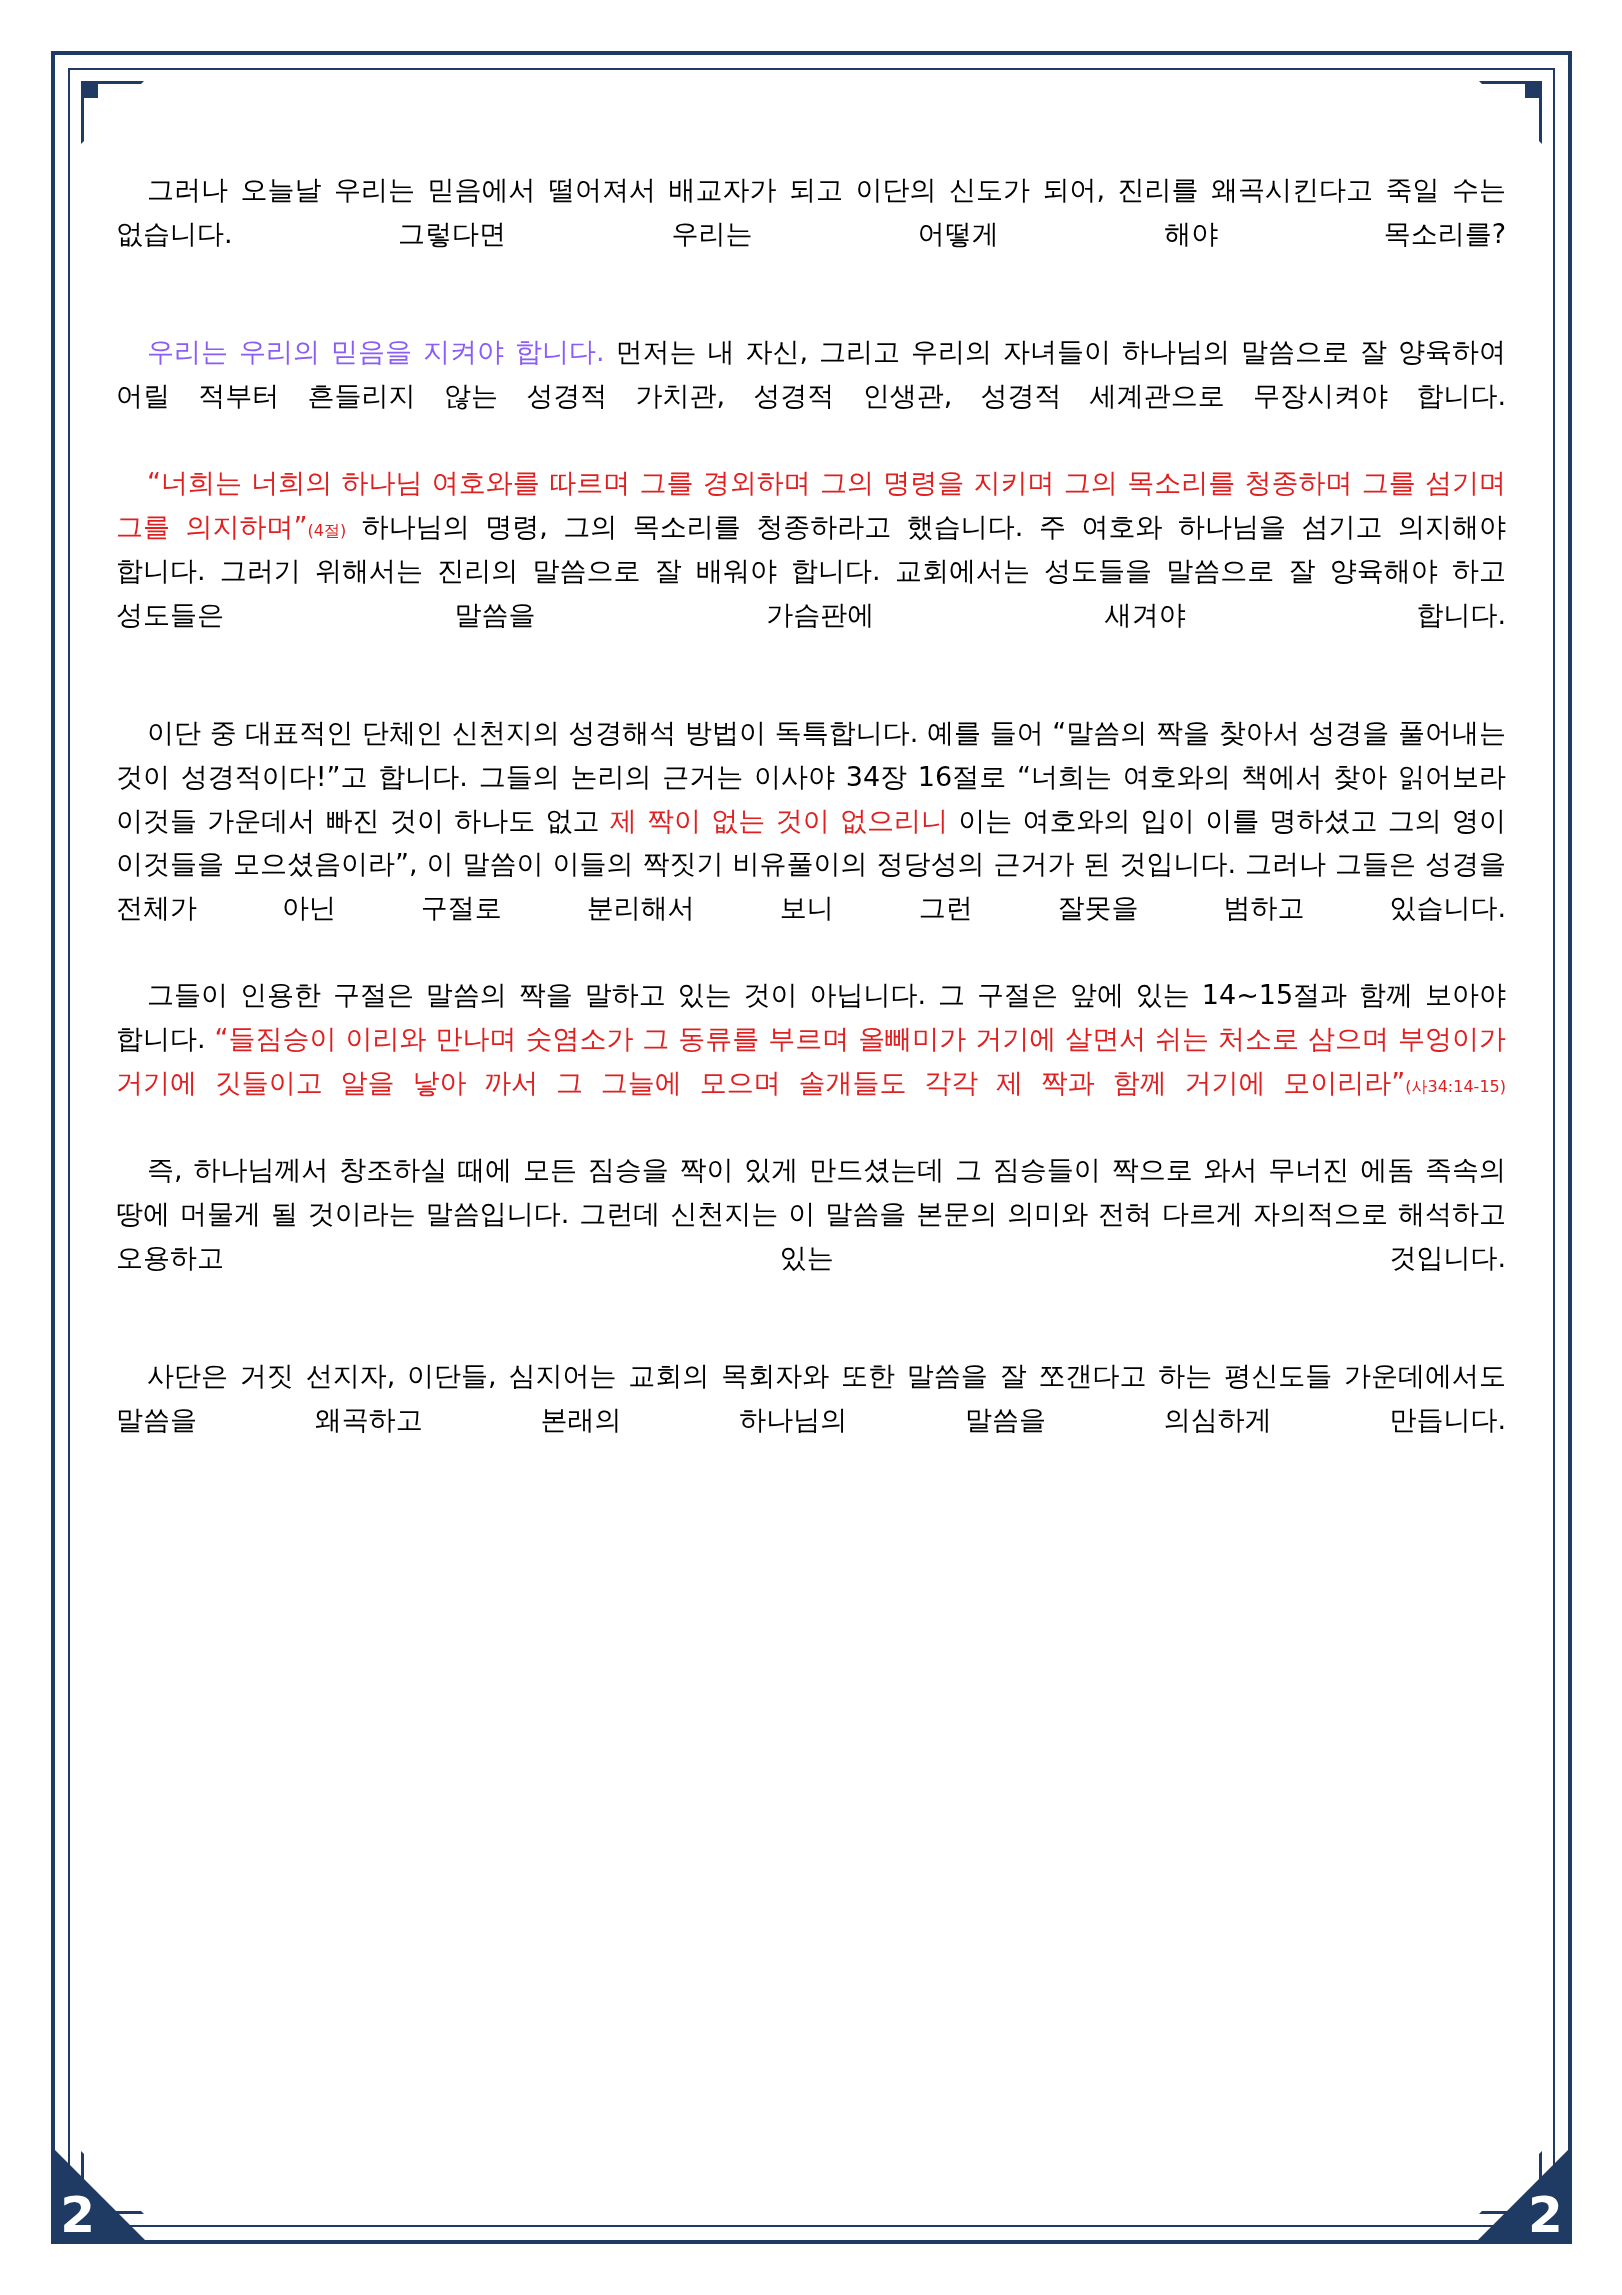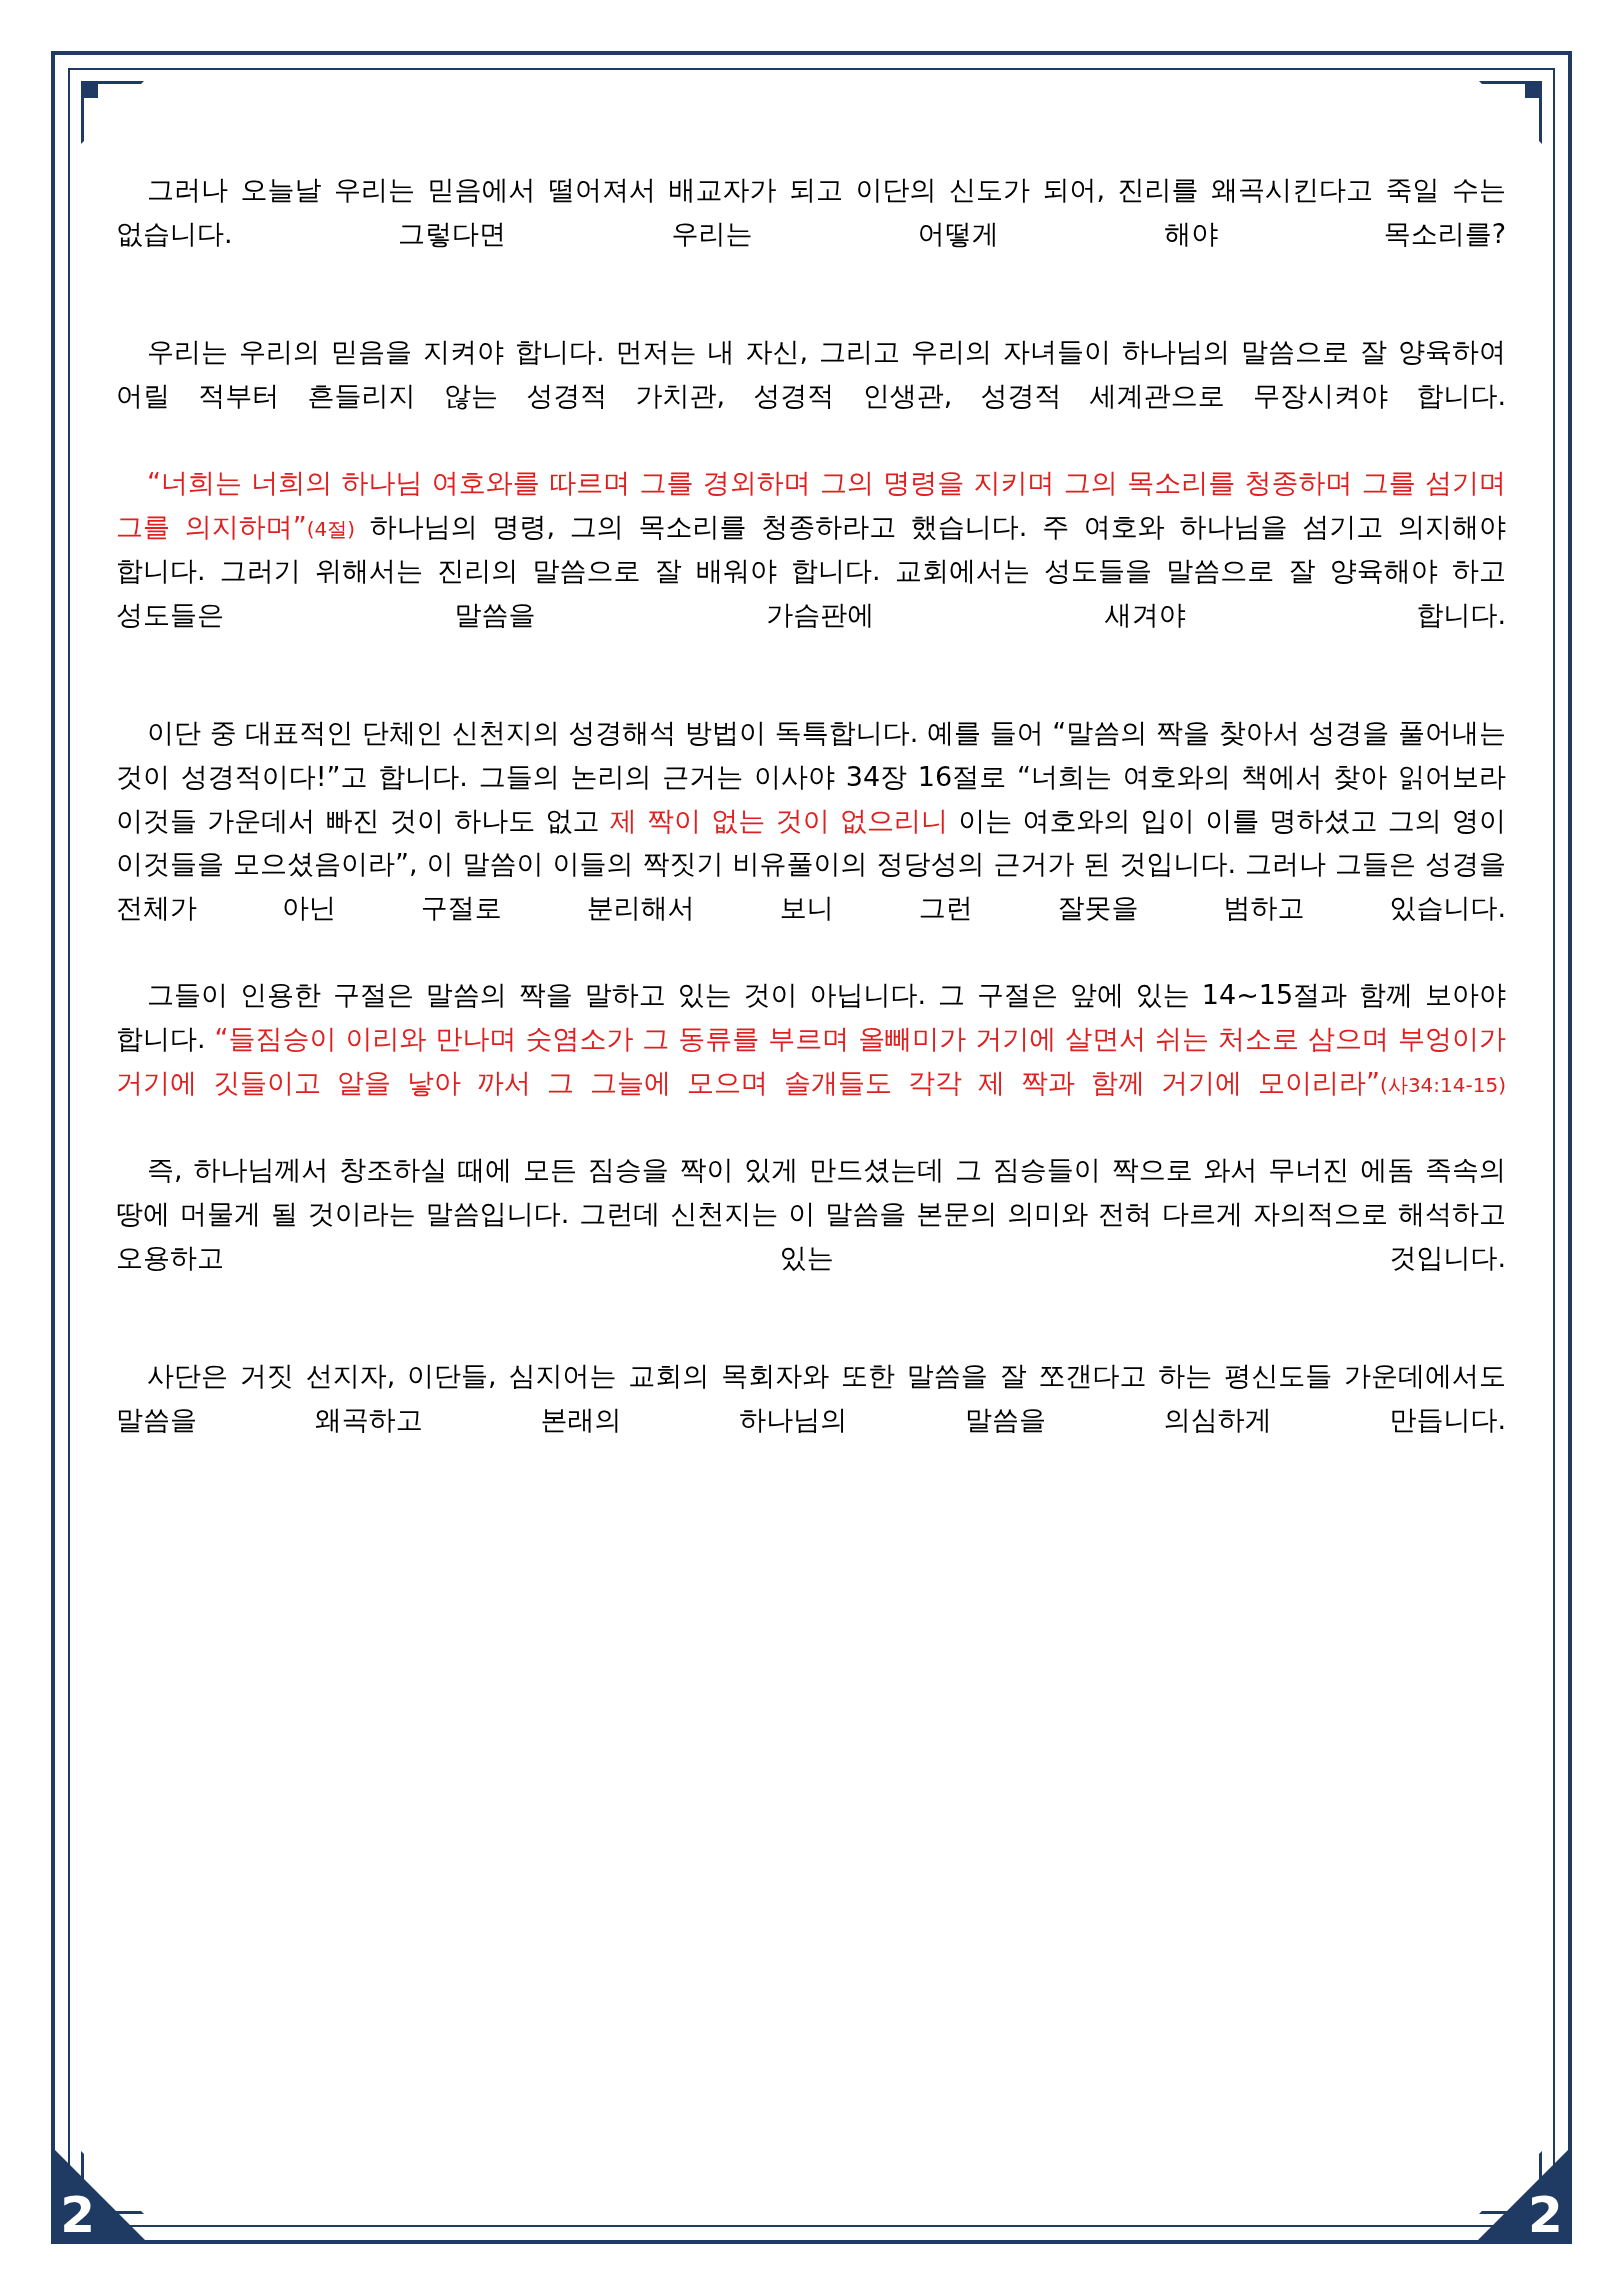--- a/index.html
+++ b/index.html
@@ -115,23 +115,23 @@
   }
 
   p.para {
     margin: 0;
     text-align: justify;
     text-justify: inter-word;
   }
   p.indent { text-indent: 31px; }
   p.gap    { margin-top: 31px; }
 
-  .blue { color: #000000; }
+  .blue { color: #8b5cf6; }
   .red  { color: #e02020; }
-  .ref  { font-size: 20px; }
+  .ref  { font-size: 16px; }
 
   
   p.para::after {
     content: "";
     display: inline-block;
     width: 100%;
   }
 </style>
 </head>
 <body>

